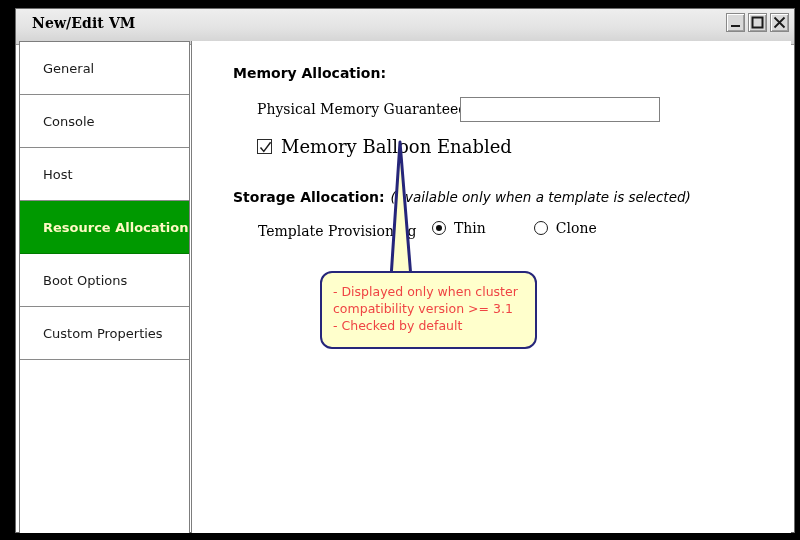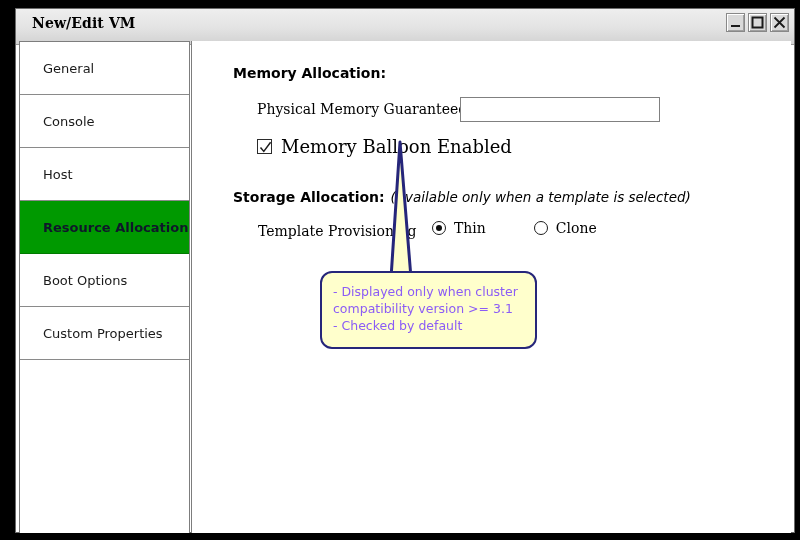--- a/index.html
+++ b/index.html
@@ -114,21 +114,21 @@
     font-size: 13px;
     color: #1a1a1a;
     white-space: nowrap;
   }
 
   .nav-item.selected {
     background: #009900;
     border-bottom: 1px solid #007a00;
   }
   .nav-item.selected .nav-label {
-    color: #0f172a;
+    color: #fef9c3;
     font-weight: bold;
   }
 
   #nav-filler {
     height: 173px;
     background: #ffffff;
   }
 
   
   #content {
@@ -270,21 +270,21 @@
     z-index: 5;
   }
   #callout-text {
     position: absolute;
     left: 11px;
     top: 10px;
     right: 8px;
     font-family: "DejaVu Sans", sans-serif;
     font-size: 12.5px;
     line-height: 17px;
-    color: #8b5cf6;
+    color: #ef4444;
     white-space: pre-line;
   }
 
   #callout-tail {
     position: absolute;
     left: 378px;
     top: 140px;
     width: 48px;
     height: 140px;
     z-index: 4;

